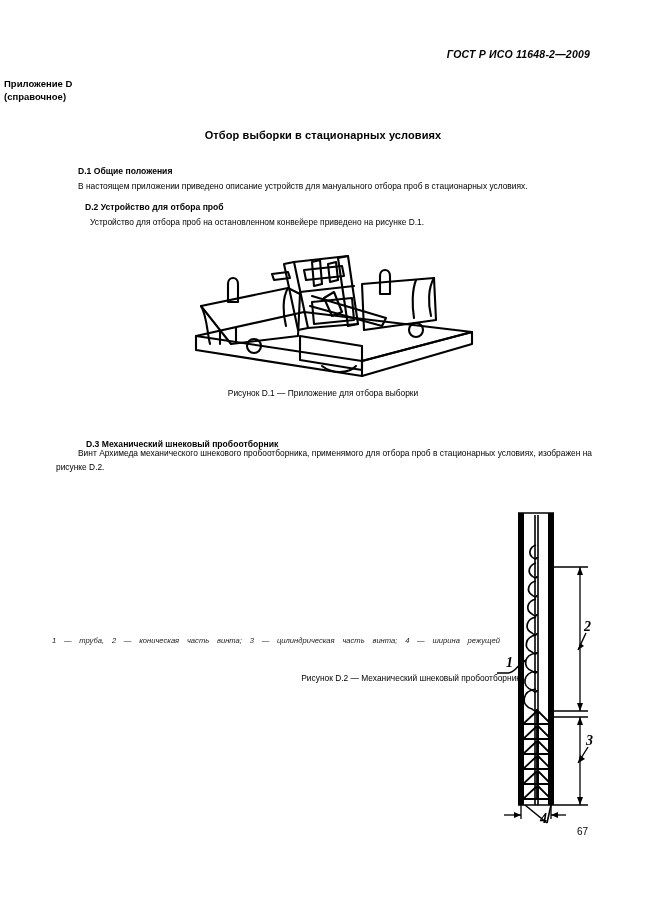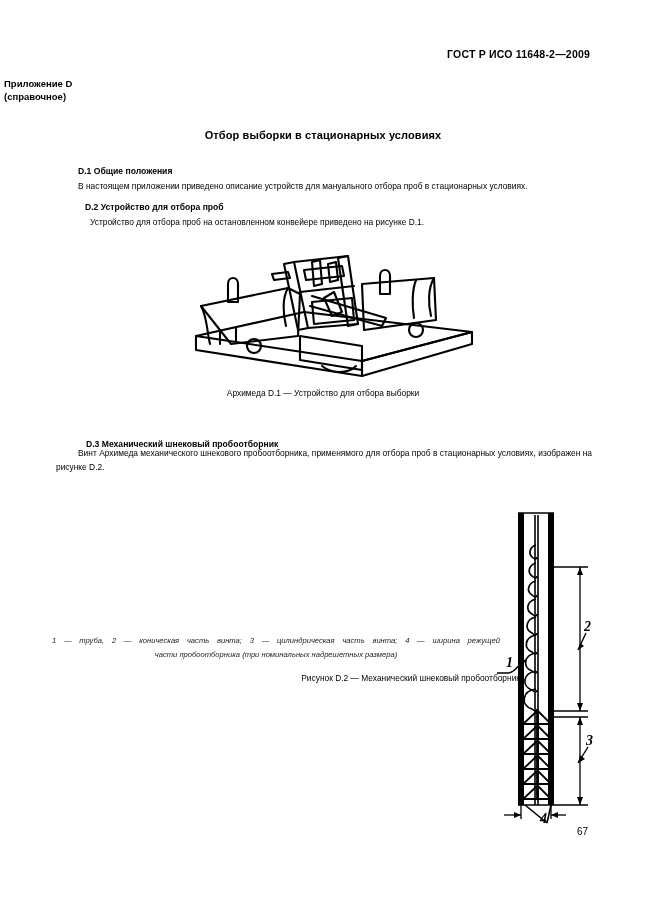--- a/index.html
+++ b/index.html
@@ -22,20 +22,21 @@
 
   
   .header {
     position: absolute;
     top: 48px;
     right: 56px;
     font-size: 10.5px;
     font-weight: bold;
     letter-spacing: 0.2px;
     white-space: nowrap;
+    font-style: italic;
   }
 
   
   .annex-block {
     position: absolute;
     top: 78px;
     left: 4px;
     width: 516px;
     text-align: left;
     line-height: 1.35;
@@ -186,21 +187,21 @@
         <circle cx="240" cy="90" r="7"></circle>
 
         <path d="M124 96 L186 106 L186 130 L124 120 Z"></path>
         <path d="M146 126 C156 134 172 134 180 126"></path>
 
         <path d="M136 62 L176 58 L178 80 L138 84 Z"></path>
       </g>
     </svg>
   </div>
 
-  <div class="fig-caption" id="cap-d1">Архимеда D.1 — Устройство для отбора выборки</div>
+  <div class="fig-caption" id="cap-d1">Рисунок D.1 — Приложение для отбора выборки</div>
 
   <div class="sec-head" id="sec3-head">D.3 Механический шнековый пробоотборник</div>
   <div class="para" id="sec3-para"><span class="indent"></span><span>Винт Архимеда механического шнекового пробоотборника, применямого для отбора проб в стационарных условиях, изображен на рисунке D.2.</span></div>
 
   <div class="figure" id="fig-d2">
     <svg viewBox="0 0 120 320" width="120" height="320">
       <g fill="none" stroke="#000000" stroke-linecap="butt">
 
         <rect x="26" y="8" width="6" height="292" fill="#000000" stroke="none"></rect>
         <rect x="56" y="8" width="6" height="292" fill="#000000" stroke="none"></rect>
@@ -285,20 +286,19 @@
         <text x="14" y="162" font-family="'Liberation Serif', serif" font-size="14" font-weight="bold" font-style="italic" fill="#000000" stroke="none">1</text>
         <text x="92" y="126" font-family="'Liberation Serif', serif" font-size="14" font-weight="bold" font-style="italic" fill="#000000" stroke="none">2</text>
         <text x="94" y="240" font-family="'Liberation Serif', serif" font-size="14" font-weight="bold" font-style="italic" fill="#000000" stroke="none">3</text>
         <text x="48" y="318" font-family="'Liberation Serif', serif" font-size="14" font-weight="bold" font-style="italic" fill="#000000" stroke="none">4</text>
       </g>
     </svg>
   </div>
 
   <div class="fig-key">
     <span class="k-line1">1 — труба,  2 — коническая  часть  винта;  3 —  цилиндрическая часть винта;  4 — ширина  режущей</span>
-    <span class="k-line2">части пробоотборника (три номинальных надрешетных размера)</span>
   </div>
 
   <div class="fig-caption" id="cap-d2">Рисунок D.2 — Механический шнековый пробоотборник</div>
 
   <div class="page-number">67</div>
 
 </div>
 
 </body></html>

